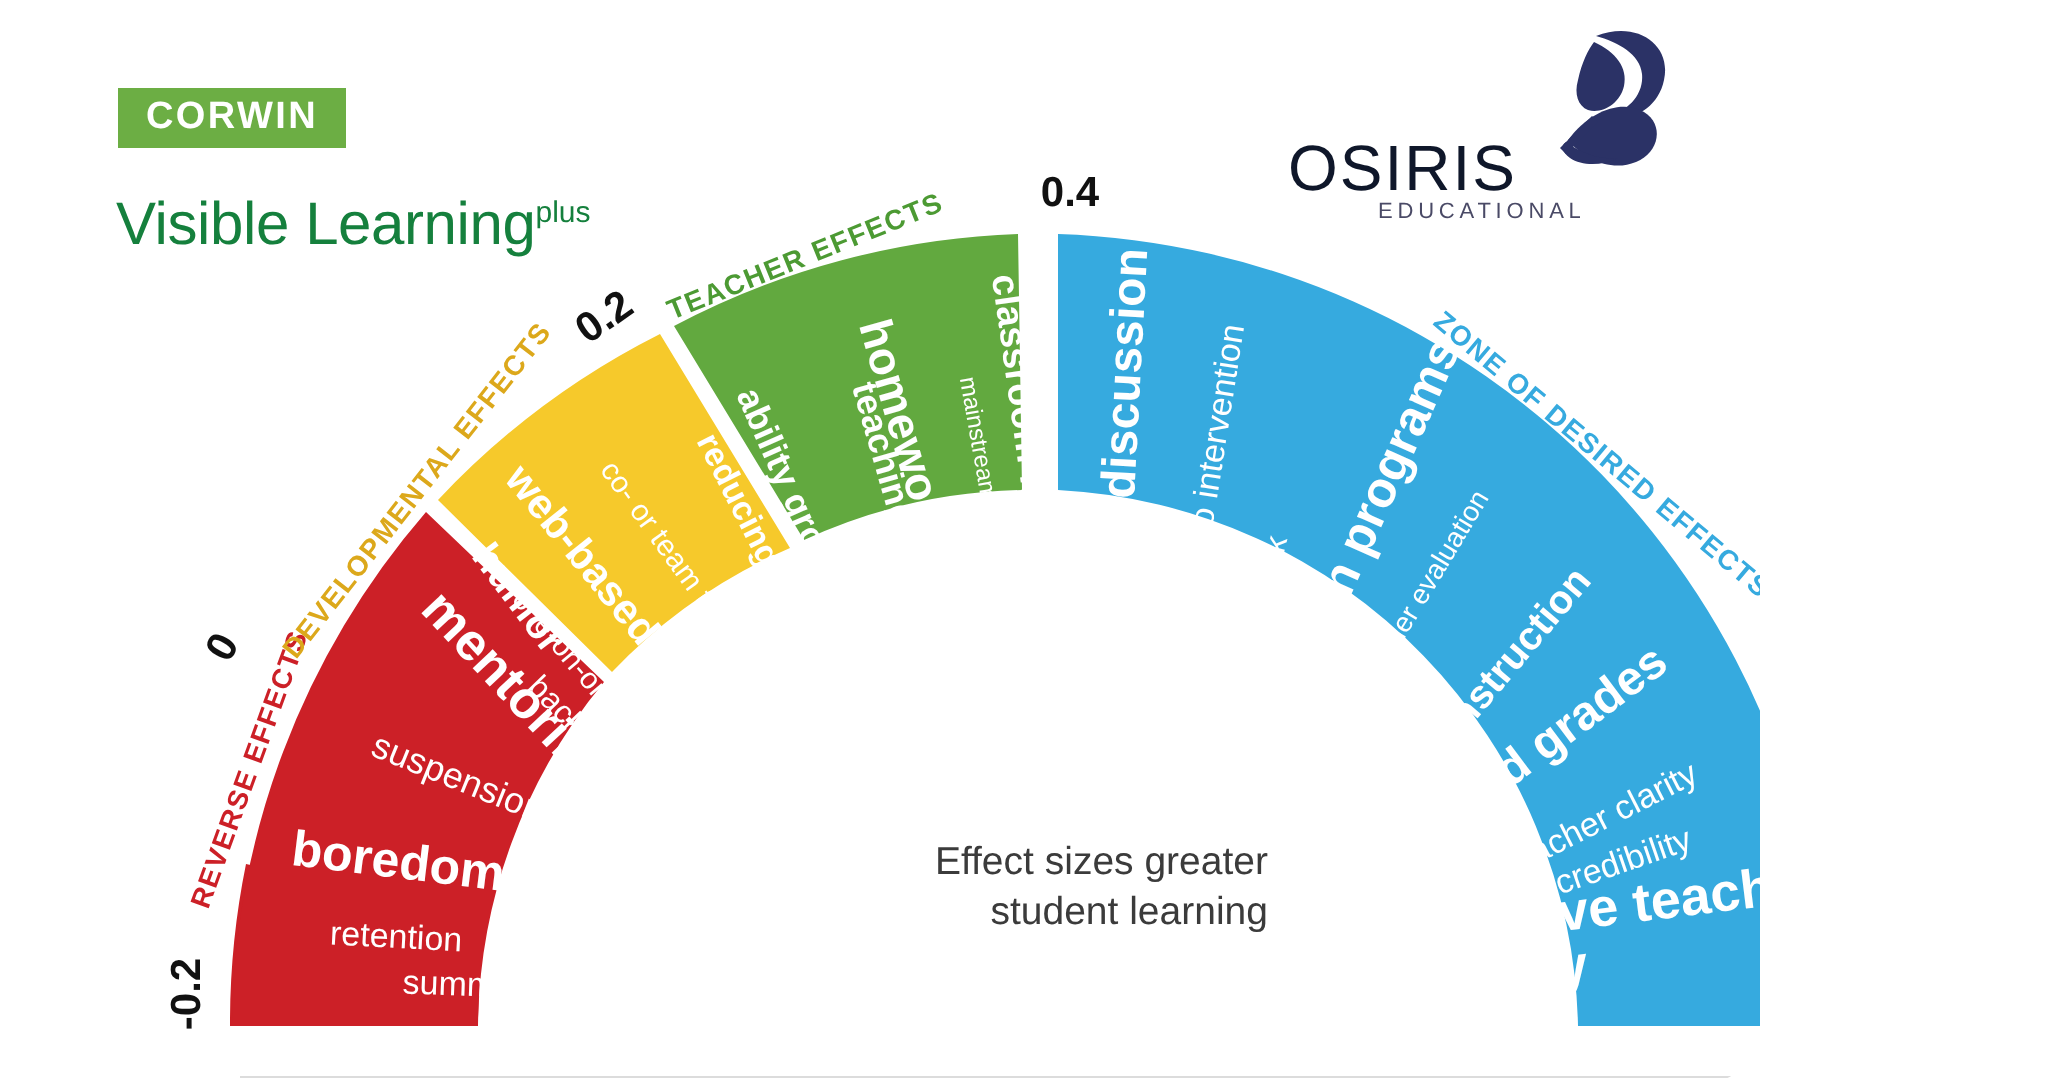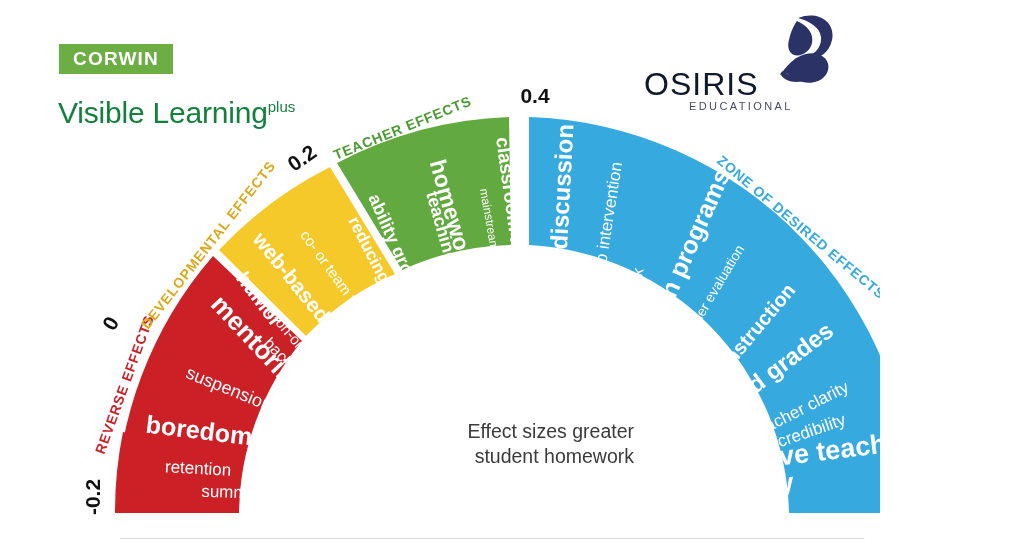--- a/index.html
+++ b/index.html
@@ -320,17 +320,17 @@
         <text class="seg-word" font-size="27" text-anchor="start" transform="translate(687,470) rotate(-7)">
           <tspan x="0" dy="0">collective teacher</tspan>
           <tspan x="4" dy="27">efficacy</tspan>
         </text>
       </g>
     </svg>
   </div>
 
   <div id="center-note">
     <div>Effect sizes greater</div>
-    <div>student homework</div>
+    <div>student learning</div>
   </div>
 
   <div id="bottom-rule"></div>
 </div>
 
 </body></html>

